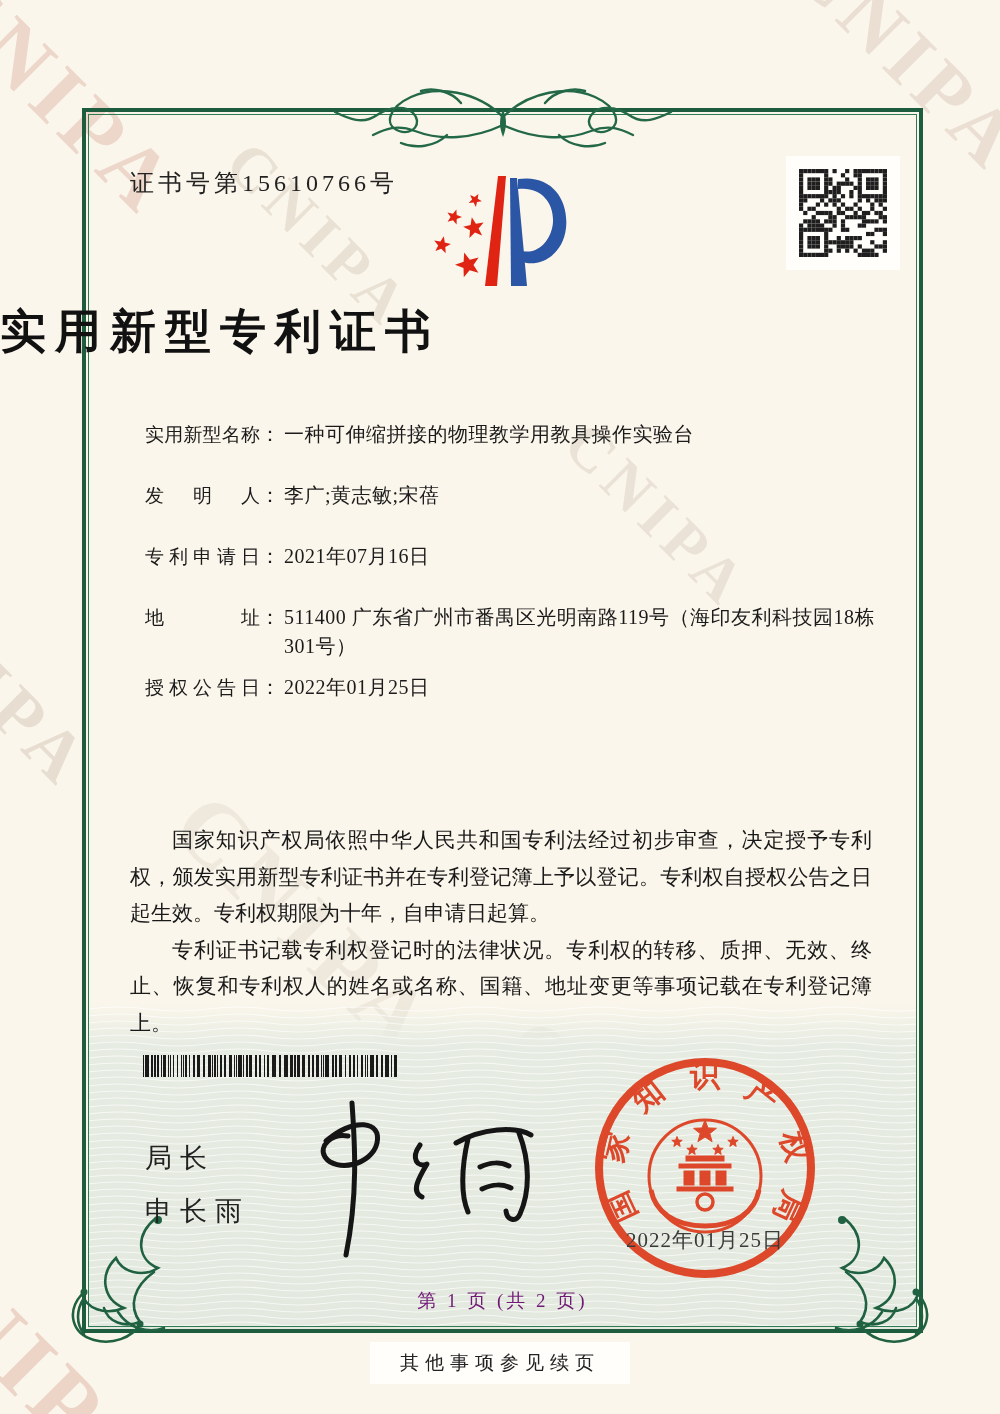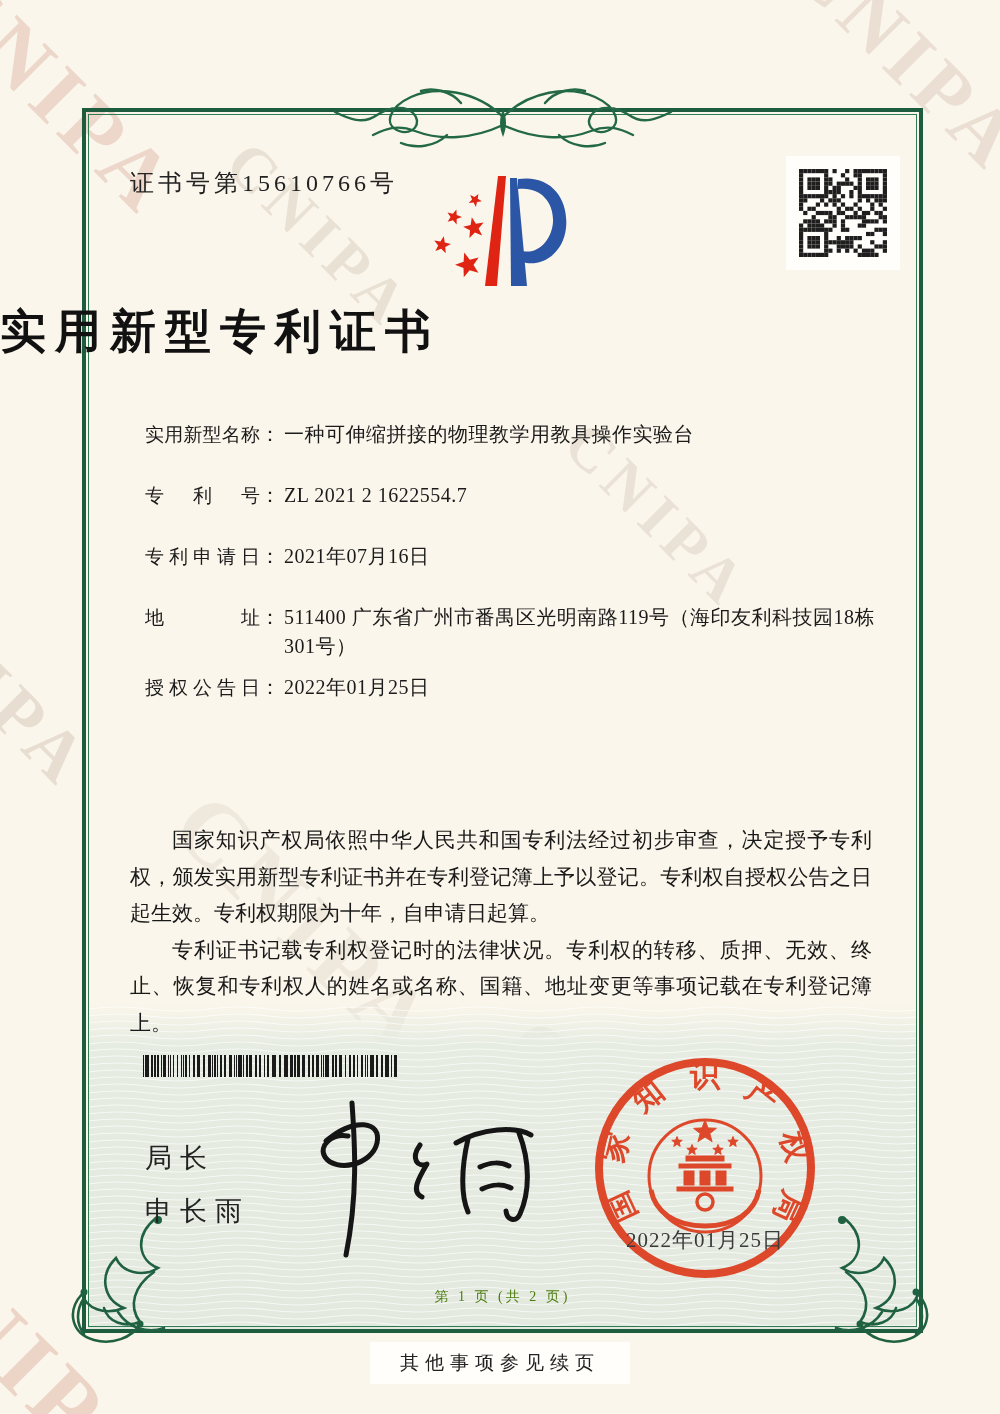--- a/index.html
+++ b/index.html
@@ -64,21 +64,21 @@
   .paras p{margin:0;text-indent:2em;}
   
   .barcode{position:absolute;left:143px;top:1055px;z-index:5;}
   .signer{position:absolute;left:145px;top:1140px;z-index:5;font-size:27px;letter-spacing:8px;
           font-family:"Liberation Sans","DejaVu Sans",sans-serif;color:#222;}
   .signer div{margin-bottom:17px;}
   .signature{position:absolute;left:268px;top:1095px;z-index:6;}
   .seal{position:absolute;left:585px;top:1048px;z-index:6;}
   .page-info{
     position:absolute;left:88px;top:1288px;width:829px;text-align:center;z-index:5;
-    font-size:14px;letter-spacing:3px;color:#4d7c0f;
+    font-size:19px;letter-spacing:3px;color:#701a75;
   }
   .cont-note{
     position:absolute;left:50%;top:1342px;transform:translateX(-50%);z-index:5;
     background:rgba(255,255,253,0.9);padding:8px 30px;font-size:19px;letter-spacing:6px;color:#222;
   }
 </style>
 </head>
 <body>
 
 <div class="guilloche">
@@ -425,21 +425,21 @@
       <rect x="71.2" y="83.8" width="4.19" height="4.19" fill="#1e1e1e"></rect>
       <rect x="75.4" y="83.8" width="4.19" height="4.19" fill="#1e1e1e"></rect>
     </svg>
 </div>
 
 <div class="page-title">实用新型专利证书</div>
 
 <div class="fields">
 
   <div class="field field-name"><span class="flabel">实用新型名称</span><span class="fcolon">：</span><span class="fvalue">一种可伸缩拼接的物理教学用教具操作实验台</span></div>
-    <div class="field field-patent_no"><span class="flabel">专利号</span><span class="fcolon">：</span><span class="fvalue">ZL 2021 2 1622554.7</span></div>
+    <div class="field field-inventor"><span class="flabel">发明人</span><span class="fcolon">：</span><span class="fvalue">李广;黄志敏;宋蓓</span></div>
     <div class="field field-filing_date"><span class="flabel">专利申请日</span><span class="fcolon">：</span><span class="fvalue">2021年07月16日</span></div>
     <div class="field field-address"><span class="flabel">地址</span><span class="fcolon">：</span><span class="fvalue">511400 广东省广州市番禺区光明南路119号（海印友利科技园18栋301号）</span></div>
     <div class="field">
     <span class="flabel">授权公告日</span><span class="fcolon">：</span><span class="fvalue">2022年01月25日</span>
   </div>
 </div>
 
 <div class="paras">
   <p>国家知识产权局依照中华人民共和国专利法经过初步审查，决定授予专利权，颁发实用新型专利证书并在专利登记簿上予以登记。专利权自授权公告之日起生效。专利权期限为十年，自申请日起算。</p>
   <p>专利证书记载专利权登记时的法律状况。专利权的转移、质押、无效、终止、恢复和专利权人的姓名或名称、国籍、地址变更等事项记载在专利登记簿上。</p>

